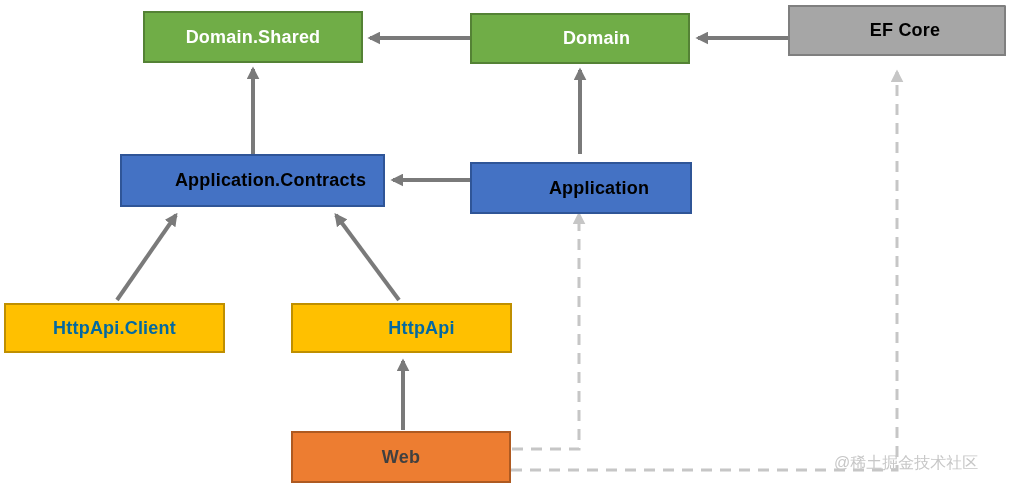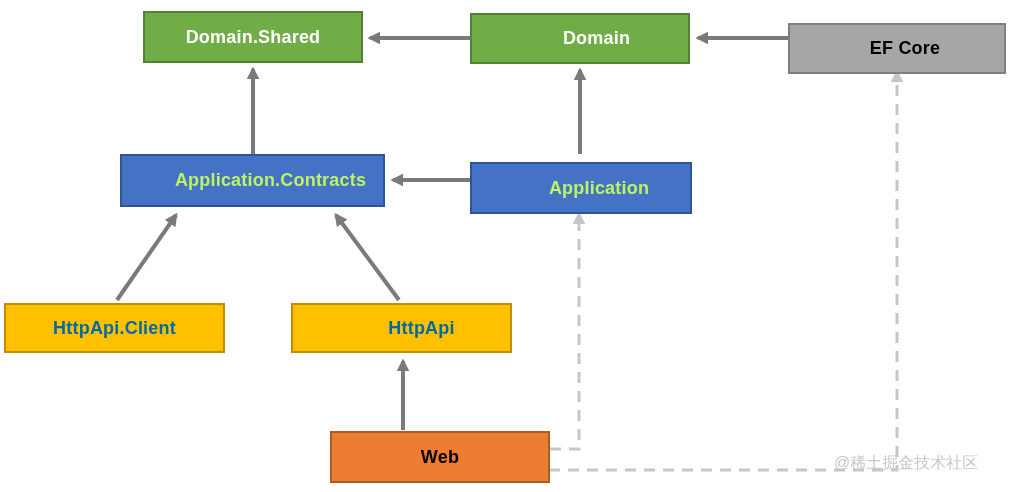--- a/index.html
+++ b/index.html
@@ -29,24 +29,24 @@
     box-sizing: border-box;
     display: flex;
     align-items: center;
     justify-content: center;
     font-size: 18px;
     font-weight: bold;
     letter-spacing: 0.2px;
     z-index: 2;
   }
   .node.green  { background: #70AD47; border: 2.5px solid #548235; color: #ffffff; }
-  .node.blue   { background: #4472C4; border: 2.5px solid #2F5597; color: #bef264; padding-left: 36px; }
+  .node.blue   { background: #4472C4; border: 2.5px solid #2F5597; color: #000000; padding-left: 36px; }
   .node.gray   { background: #A6A6A6; border: 2.5px solid #7F7F7F; color: #000000; }
   .node.yellow { background: #FFC000; border: 2.5px solid #BF8F00; color: #0369a1; }
-  .node.orange { background: #ED7D31; border: 2.5px solid #AE5A21; color: #000000; margin-left: 39px; }
+  .node.orange { background: #ED7D31; border: 2.5px solid #AE5A21; color: #404040; }
 
   .watermark {
     position: absolute;
     left: 834px;
     top: 453px;
     font-size: 16px;
     color: #c7c7c7;
     z-index: 3;
     white-space: nowrap;
   }
@@ -80,21 +80,21 @@
   </svg>
 
   <div class="node green" style="left:143px; top:11px; width:220px; height:52px;">
     <span>Domain.Shared</span>
   </div>
 
   <div class="node green" style="left:470px; top:13px; width:220px; height:51px;padding-left:33px;">
     <span>Domain</span>
   </div>
 
-  <div class="node gray" style="left:788px; top:23px; width:218px; height:51px;padding-left:16px;">
+  <div class="node gray" style="left:788px; top:5px; width:218px; height:51px;padding-left:16px;">
     <span>EF Core</span>
   </div>
 
   <div class="node blue" style="left:120px; top:154px; width:265px; height:53px;">
     <span>Application.Contracts</span>
   </div>
 
   <div class="node blue" style="left:470px; top:162px; width:222px; height:52px;">
     <span>Application</span>
   </div>

